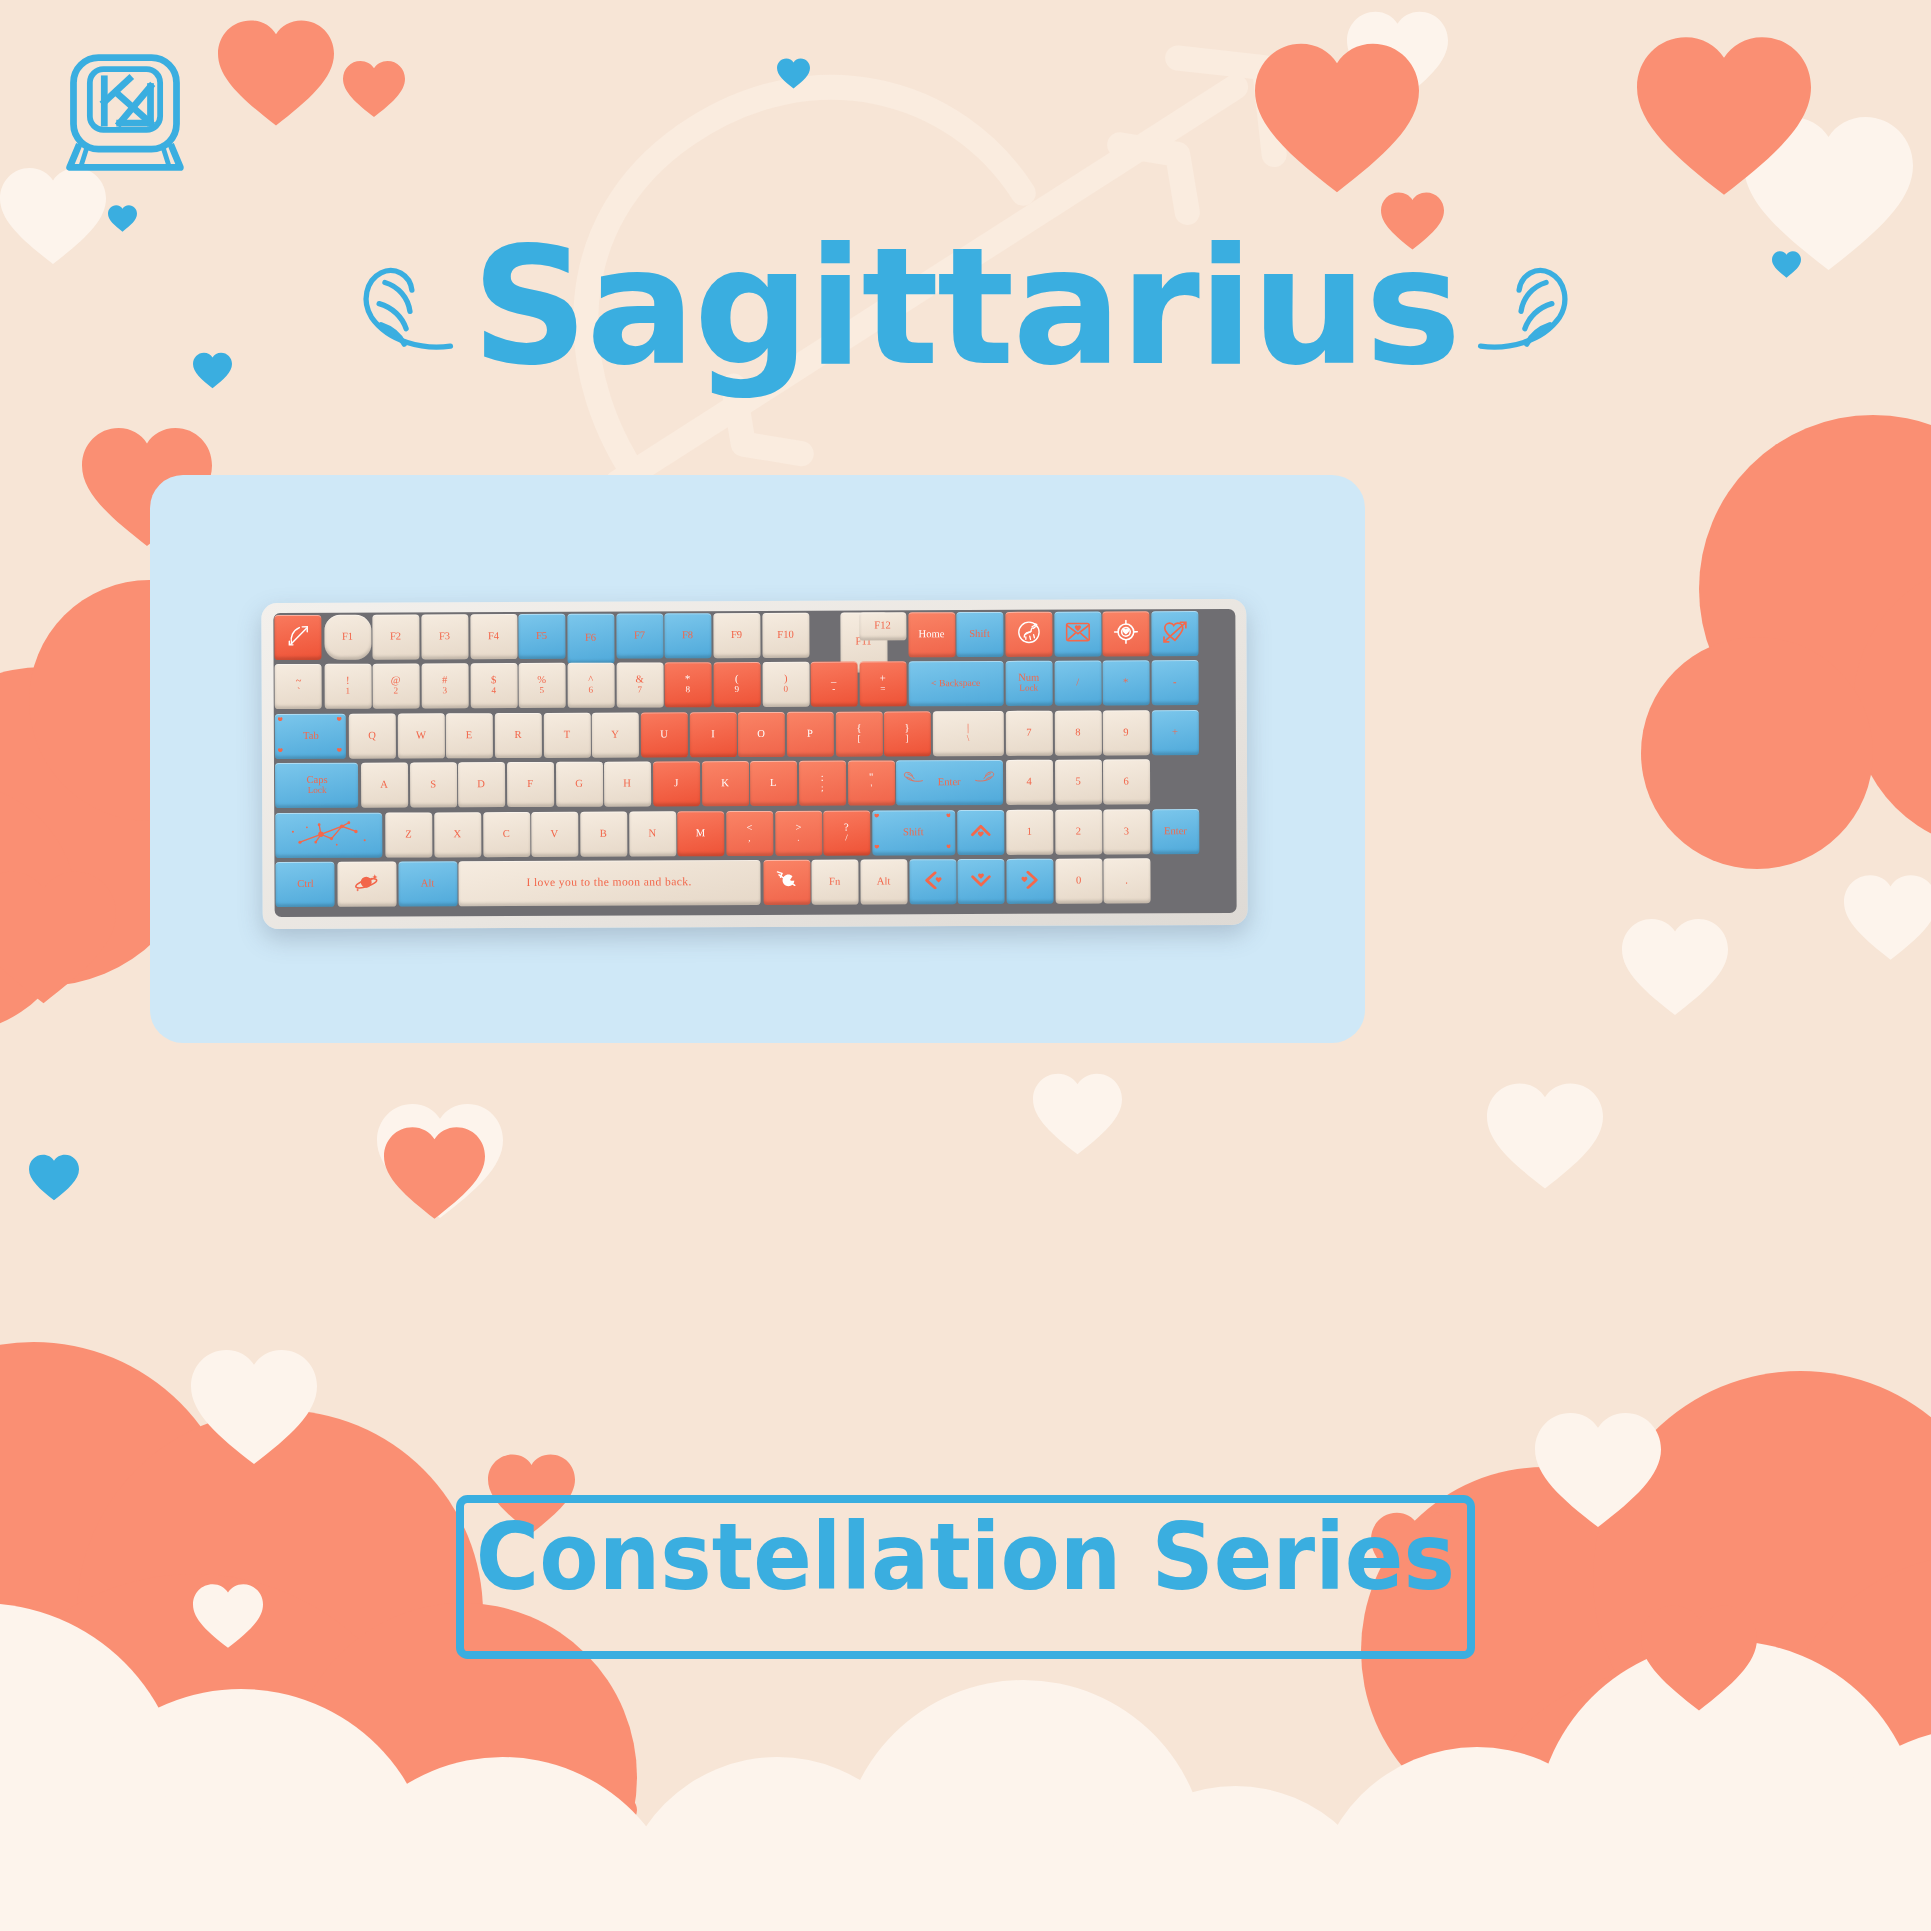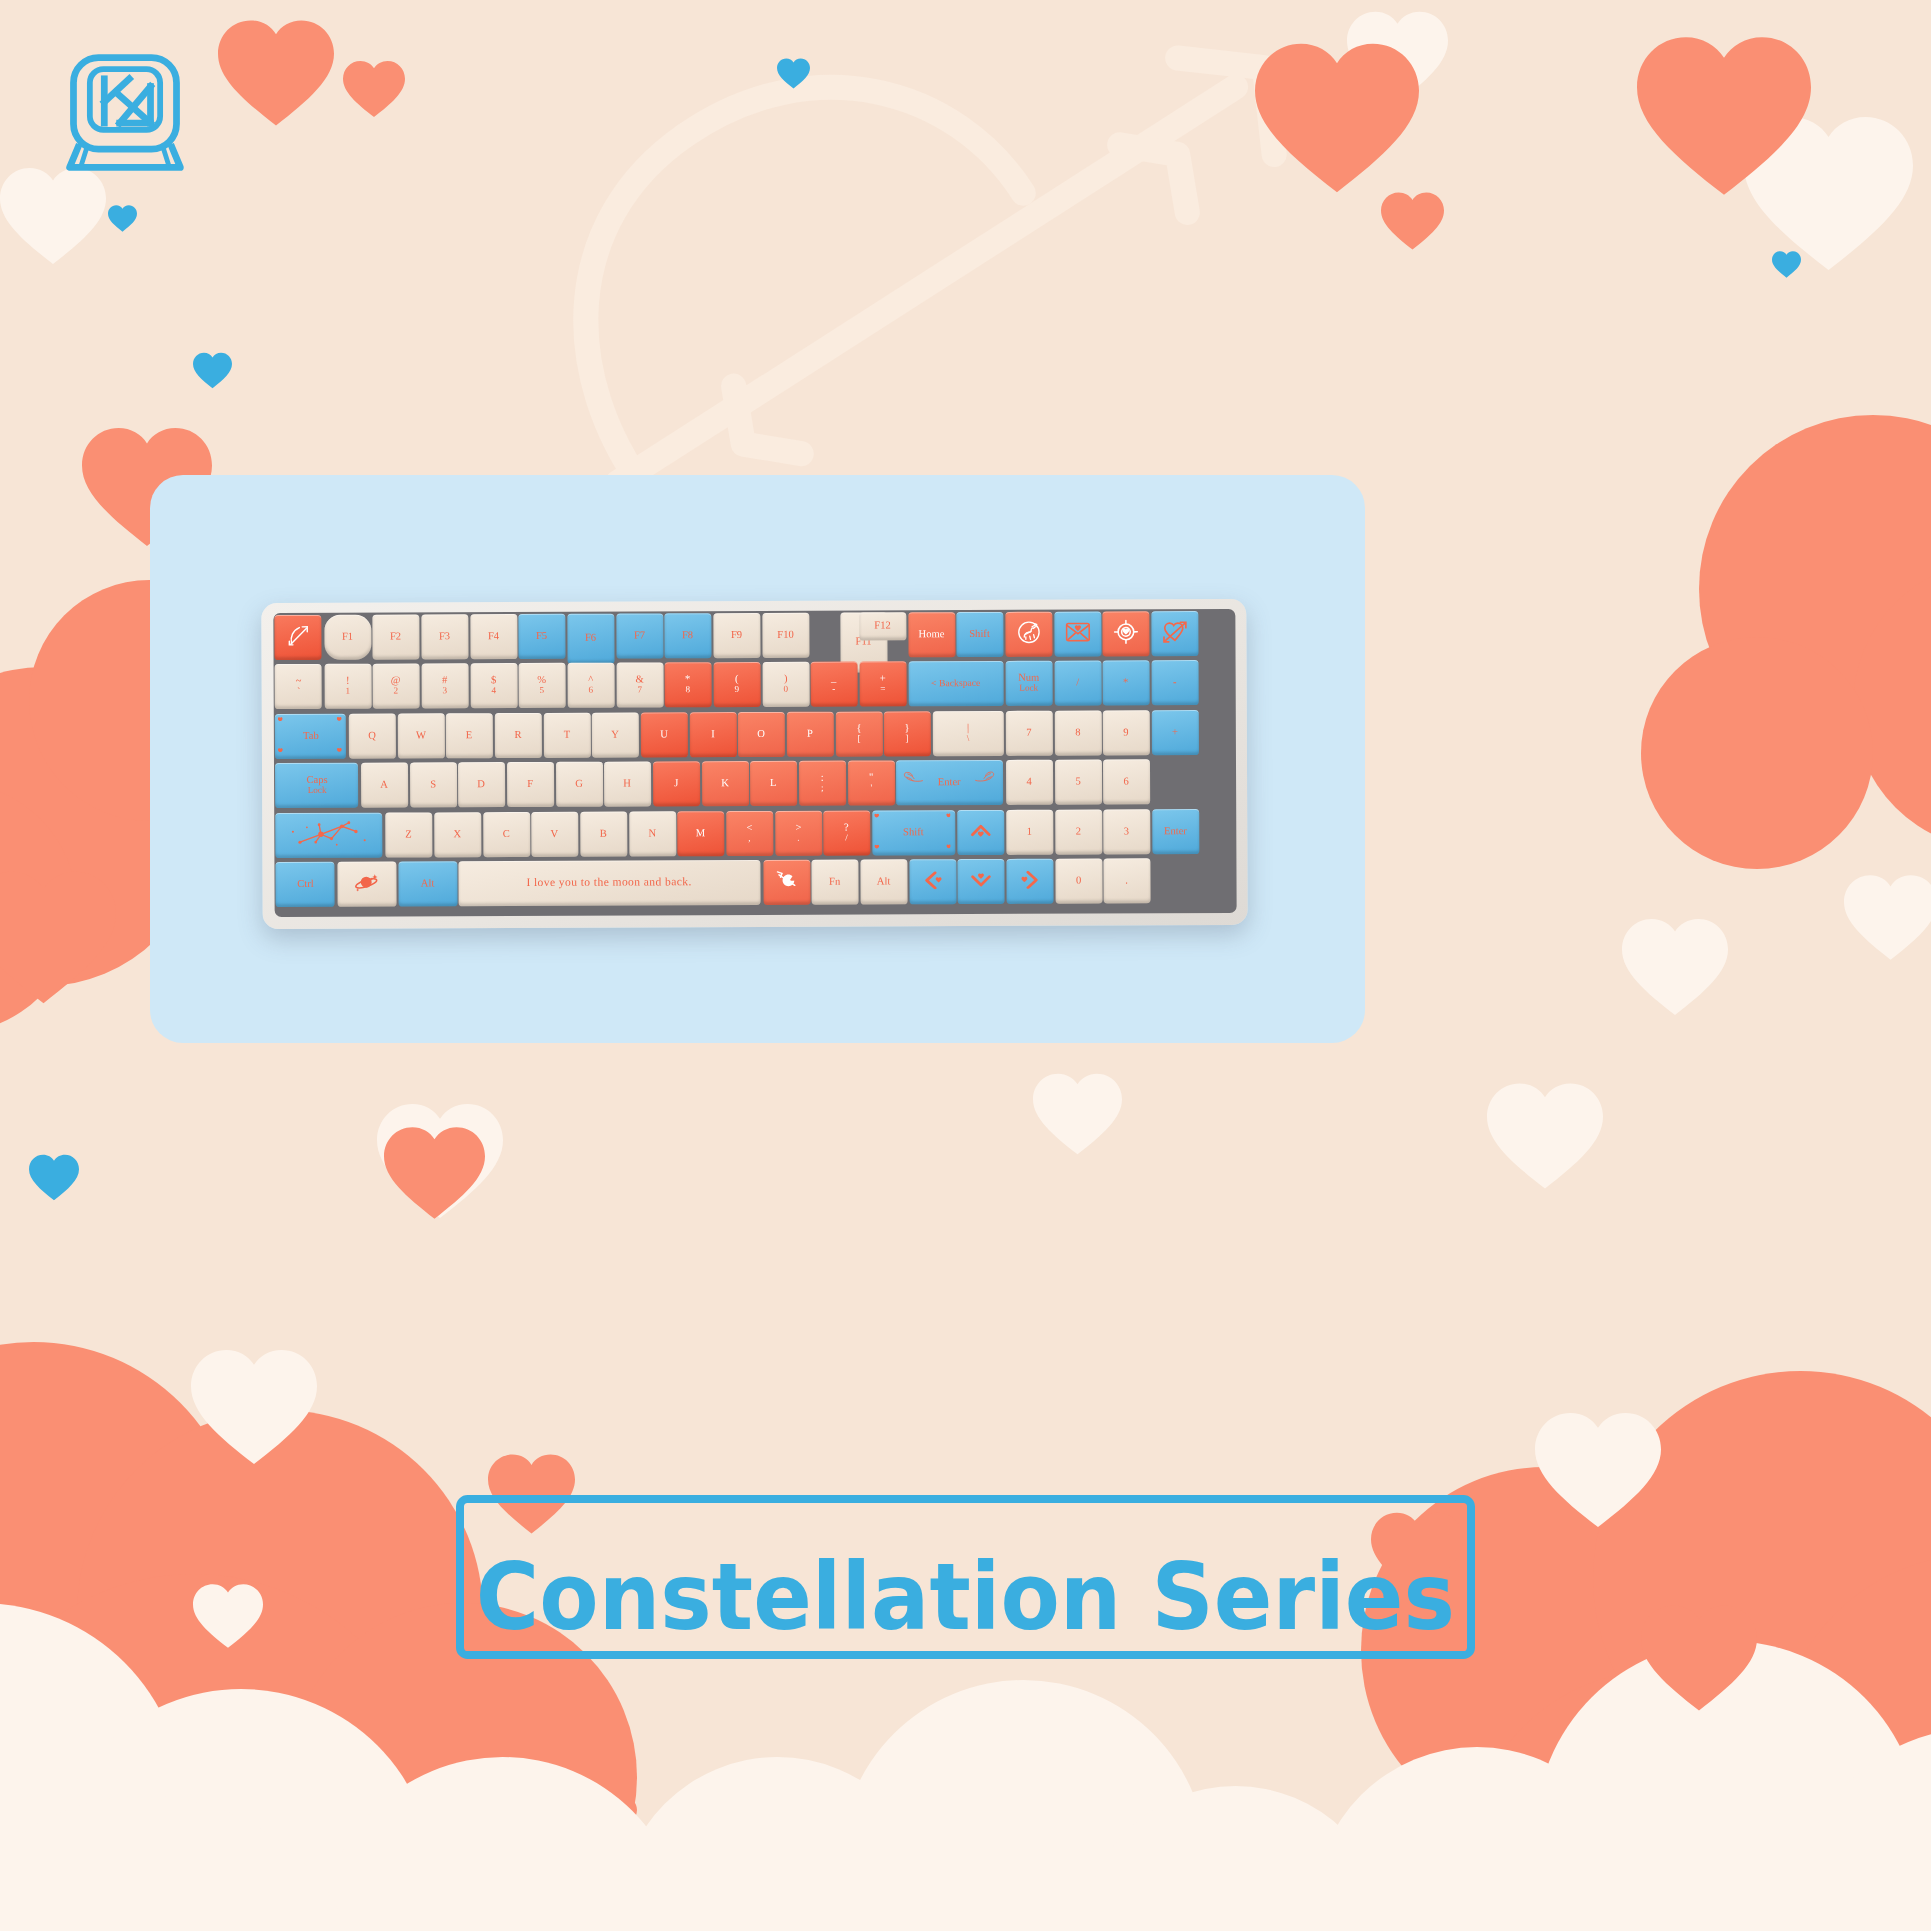--- a/index.html
+++ b/index.html
@@ -78,21 +78,21 @@
   .k-salmon{background:linear-gradient(170deg,#fa8466,#f0644a);color:#fff;}
   .key .sub{font-size:9.2px;opacity:.97;}
   .key .ic{line-height:1;}
   .corner-h{position:absolute;width:4.8px;height:4.8px;}
   .corner-h svg{width:100%;height:100%;display:block;}
 
   
   #badge{
     position:absolute;left:456px;top:1495px;width:1019px;height:164px;
     border:8.7px solid #3aaee0;border-radius:11.6px;
-    display:flex;align-items:flex-end;justify-content:center;
+    display:flex;align-items:flex-start;justify-content:center;
     box-sizing:border-box;
   }
   #badge-text{
     font-family:"DejaVu Sans",sans-serif;
     font-size:93px;font-weight:700;color:#3aaee0;
     letter-spacing:0px;white-space:nowrap;
     transform:scaleX(.93);
   }
 </style>
 </head>
@@ -330,20 +330,43 @@
         <path d="M46 32 V 78"></path>
         <path d="M46 56 L 72 32"></path>
         <path d="M58 46 L 94 78"></path>
         <path d="M94 40 L 62 78"></path>
         <path d="M62 78 H 94"></path>
         <path d="M94 40 V 78"></path>
       </g>
     </svg>
   </div>
 
+  <div id="title-wrap">
+    <span class="wing">
+      <svg viewBox="0 0 110 96">
+          <g fill="none" stroke="#3aaee0" stroke-width="5.5" stroke-linecap="round">
+        <path d="M98 88 C 70 92 34 84 16 58 C 6 42 10 20 26 12 C 40 5 56 14 58 30"></path>
+        <path d="M30 22 C 44 26 54 38 56 52"></path>
+        <path d="M24 44 C 38 48 48 58 52 70"></path>
+        <path d="M26 66 C 38 70 46 78 50 86"></path>
+      </g>
+        </svg>
+    </span>
+    <span id="title">Sagittarius</span>
+    <span class="wing" style="transform:scaleX(-1);">
+      <svg viewBox="0 0 110 96">
+          <g fill="none" stroke="#3aaee0" stroke-width="5.5" stroke-linecap="round">
+        <path d="M98 88 C 70 92 34 84 16 58 C 6 42 10 20 26 12 C 40 5 56 14 58 30"></path>
+        <path d="M30 22 C 44 26 54 38 56 52"></path>
+        <path d="M24 44 C 38 48 48 58 52 70"></path>
+        <path d="M26 66 C 38 70 46 78 50 86"></path>
+      </g>
+        </svg>
+    </span>
+  </div>
 
   <div id="panel"></div>
   <div id="kb">
     <div id="kbinner">
         <div class="key k-red" style="left: 1.9px; top: 1.9px; width: 47px; height: 45px;">
           <span class="ic"><svg viewBox="0 0 32 32" width="23" height="23">
               <g fill="none" stroke="#fff" stroke-width="2" stroke-linecap="round">
                 <path d="M7 27 C 5 18 9 9 18 5"></path>
                 <path d="M6 28 L 28 6"></path>
                 <path d="M22 4 L 29 4 L 29 11"></path>

